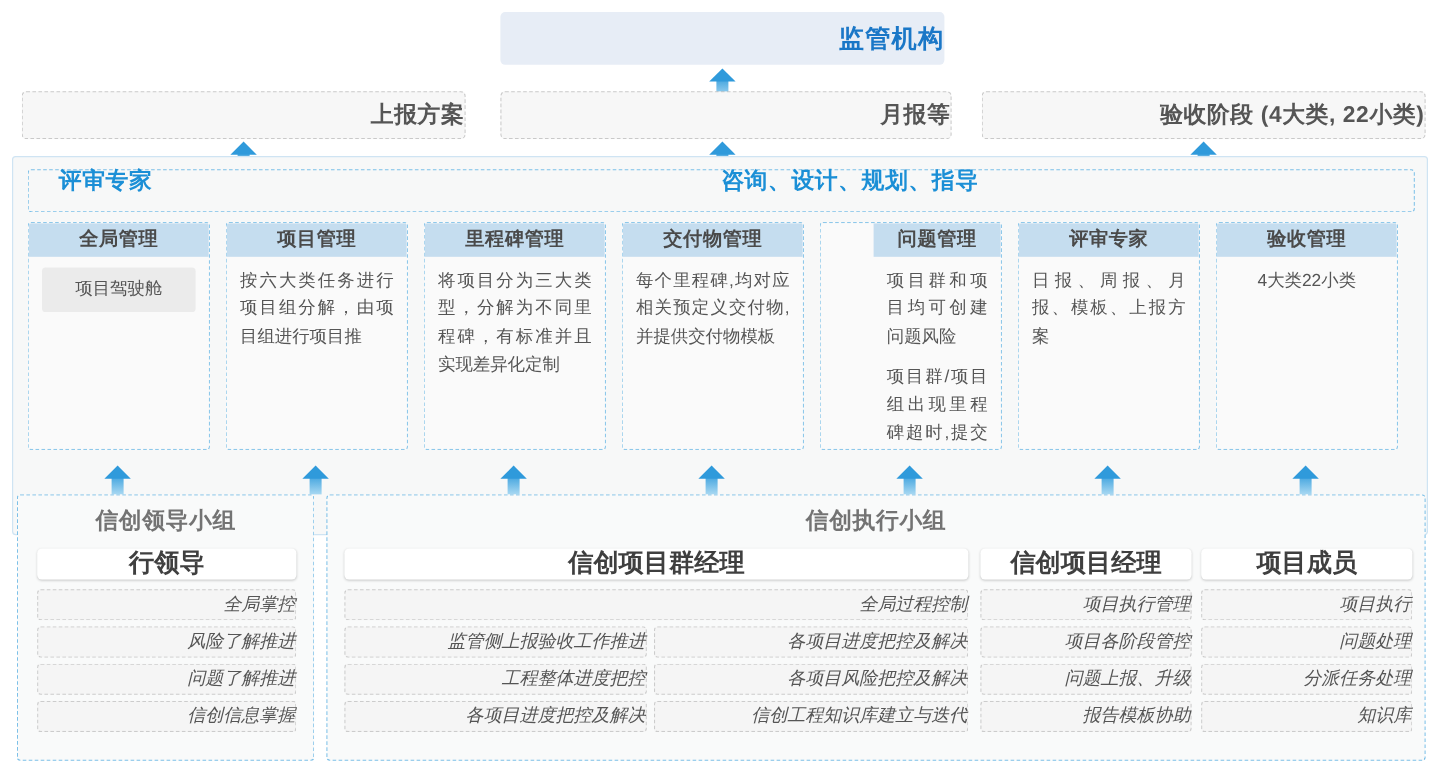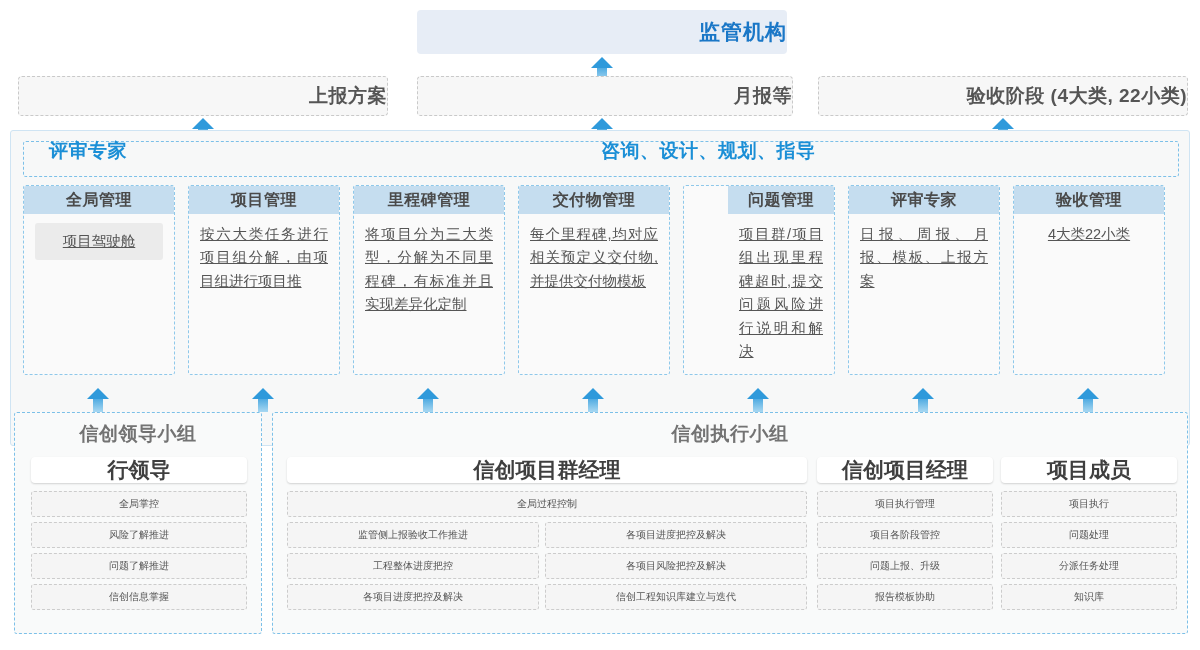--- a/index.html
+++ b/index.html
@@ -131,21 +131,20 @@
     font-size: 16px;
     letter-spacing: 0.5px;
   }
   .fcard-body {
     padding: 9px 11px 0 11px;
     font-size: 14.5px;
     line-height: 1.62;
     color: #555555;
     text-align: justify;
     text-justify: inter-character;
-    text-decoration: underline;
   }
   .fcard-body p { margin: 0 0 10px 0; }
   .chip {
     display: block;
     background: #ebebeb;
     border-radius: 3px;
     text-align: center;
     font-size: 14.5px;
     color: #555555;
     padding: 7px 0;
@@ -186,27 +185,28 @@
     font-size: 21px;
     font-weight: bold;
     color: #3f3f3f;
   }
 
   .task {
     position: absolute;
     box-sizing: border-box;
     height: 26px;
     line-height: 24px;
-    text-align: center;
+    text-align: right;
     background: #f5f5f5;
     border: 1px dashed #cccccc;
     border-radius: 3px;
-    font-size: 10px;
+    font-size: 15px;
     color: #555555;
     white-space: nowrap;
+    font-style: italic;
   }
 </style>
 </head>
 <body>
 
 <div id="stage">
 
   <div class="box authority" style="left:417px; top:10px; width:370px; height:44px;">
     <span>监管机构</span>
   </div>
@@ -271,20 +271,21 @@
     <div class="fcard" style="left:507px;">
       <div class="fcard-head">交付物管理</div>
       <div class="fcard-body">
         <p>每个里程碑,均对应相关预定义交付物,并提供交付物模板</p>
       </div>
     </div>
 
     <div class="fcard" style="left:672px;padding-left:44px;">
       <div class="fcard-head">问题管理</div>
       <div class="fcard-body">
+        <p>项目群和项目均可创建问题风险</p>
         <p>项目群/项目组出现里程碑超时,提交问题风险进行说明和解决</p>
       </div>
     </div>
 
     <div class="fcard" style="left:837px;">
       <div class="fcard-head">评审专家</div>
       <div class="fcard-body">
         <p>日报、周报、月报、模板、上报方案</p>
       </div>
     </div>

